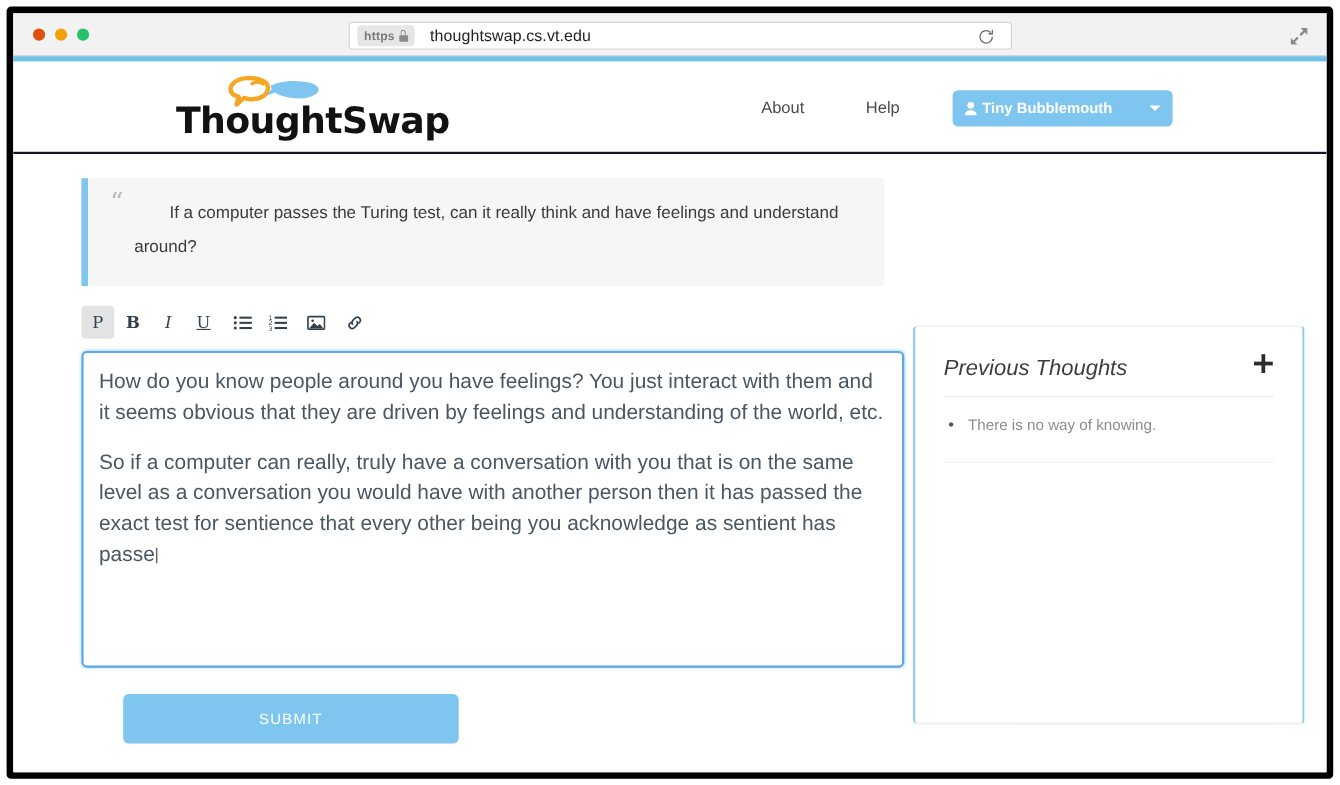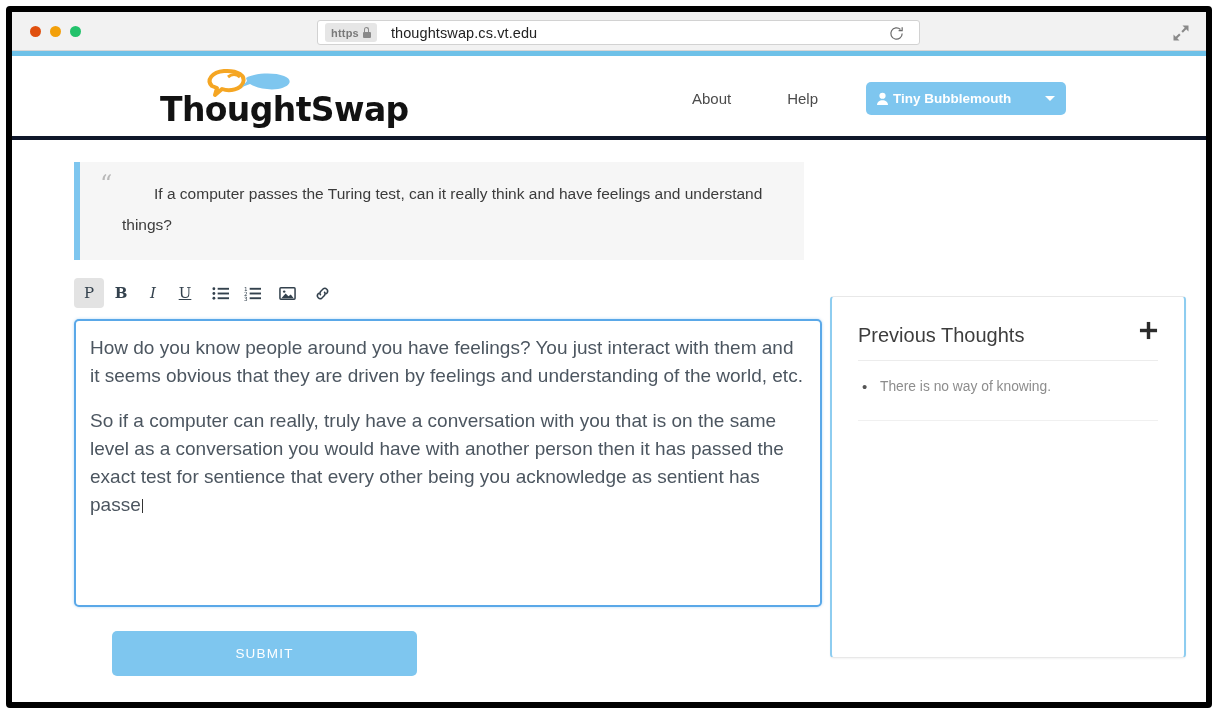--- a/index.html
+++ b/index.html
@@ -61,21 +61,21 @@
     position: absolute; right: 16px; top: 12px;
     width: 18px; height: 18px; color: #8a8a8a;
   }
   .blue-strip { height: 5px; background: #6ec1e8; }
 
   
   .site-header {
     position: relative;
     height: 84px;
     background: #ffffff;
-    border-bottom: 4px solid #0f172a;
+    border-bottom: 2px solid #0f172a;
   }
   .logo { position: absolute; left: 148px; top: 12px; width: 210px; }
   .logo-mark { position: absolute; left: 38px; top: 0px; width: 110px; height: 34px; }
   .logo-text {
     position: absolute; left: 0; top: 22px;
     font-size: 33px; font-weight: bold; color: #121212;
     letter-spacing: -0.6px;
     font-family: "DejaVu Sans", sans-serif;
   }
   .nav { position: absolute; right: 140px; top: 26px; display: flex; align-items: center; gap: 12px; }
@@ -168,21 +168,21 @@
     border-left: 2px solid #8ecdf0;
     border-right: 2px solid #8ecdf0;
     border-radius: 4px;
     box-shadow: 0 1px 2px rgba(0,0,0,.05);
   }
   .panel-head {
     position: relative;
     margin: 0 26px;
     padding: 27px 0 13px 0;
     border-bottom: 1px solid #ececec;
-    display: flex; align-items: flex-start;
+    display: flex; align-items: flex-start; font-style: italic;
   }
   .panel-title { font-size: 20px; color: #3d3d3d; font-weight: normal; }
   .plus {
     position: absolute; right: 0; top: 24px;
     width: 19px; height: 19px; color: #2c2c2c; cursor: pointer;
   }
   .panel-body { padding: 16px 10px 0 26px; }
   .thought-list { list-style: none; }
   .thought-list li {
     position: relative; padding-left: 22px;
@@ -259,21 +259,21 @@
       </button>
     </div>
   </div>
 
   <div class="main">
 
     <div class="left-col">
 
       <div class="blockquote">
         <span class="quote-mark">“</span>
-        <div class="quote-text">If a computer passes the Turing test, can it really think and have feelings and understand things?</div>
+        <div class="quote-text">If a computer passes the Turing test, can it really think and have feelings and understand around?</div>
       </div>
 
       <div class="toolbar">
         <button class="tb-btn active">P</button>
         <button class="tb-btn" style="font-weight:bold;">B</button>
         <button class="tb-btn" style="font-style:italic;">I</button>
         <button class="tb-btn sep" style="text-decoration:underline;">U</button>
 
         <button class="tb-btn">
           <svg class="tb-icon" viewBox="0 0 18 18" fill="currentColor">

